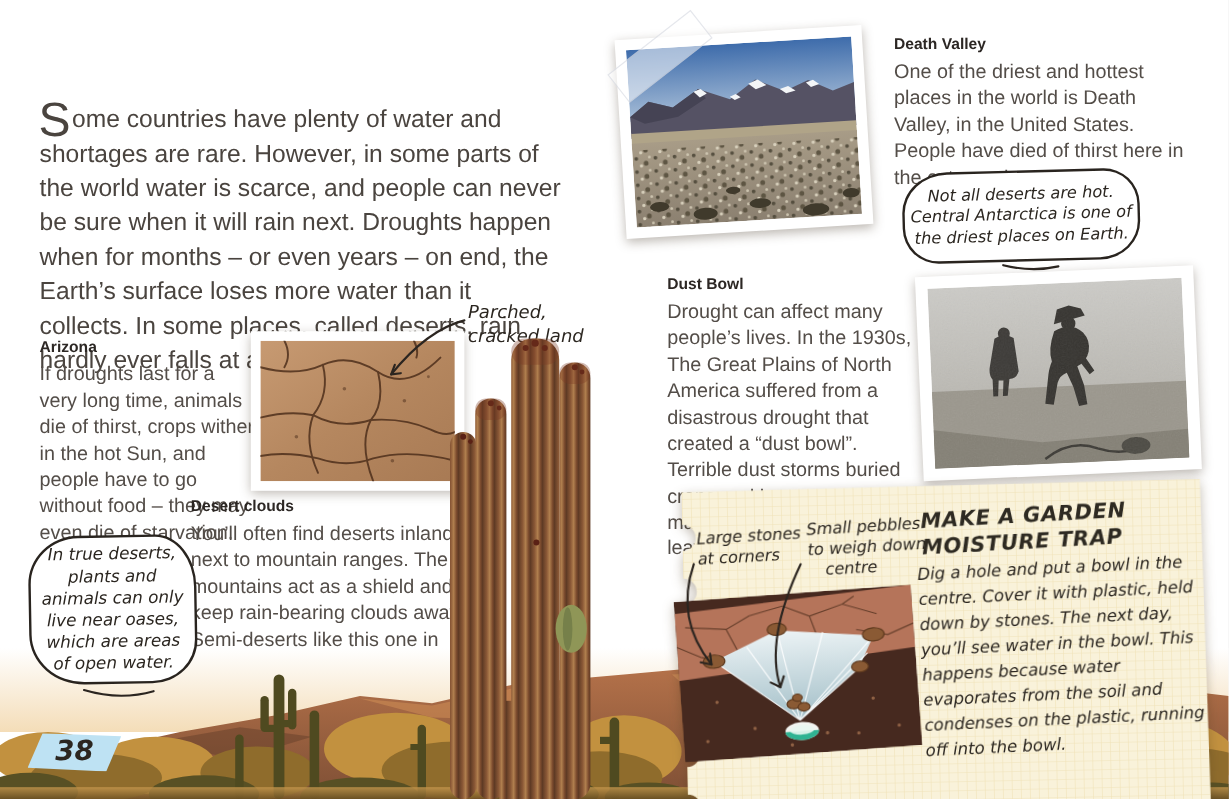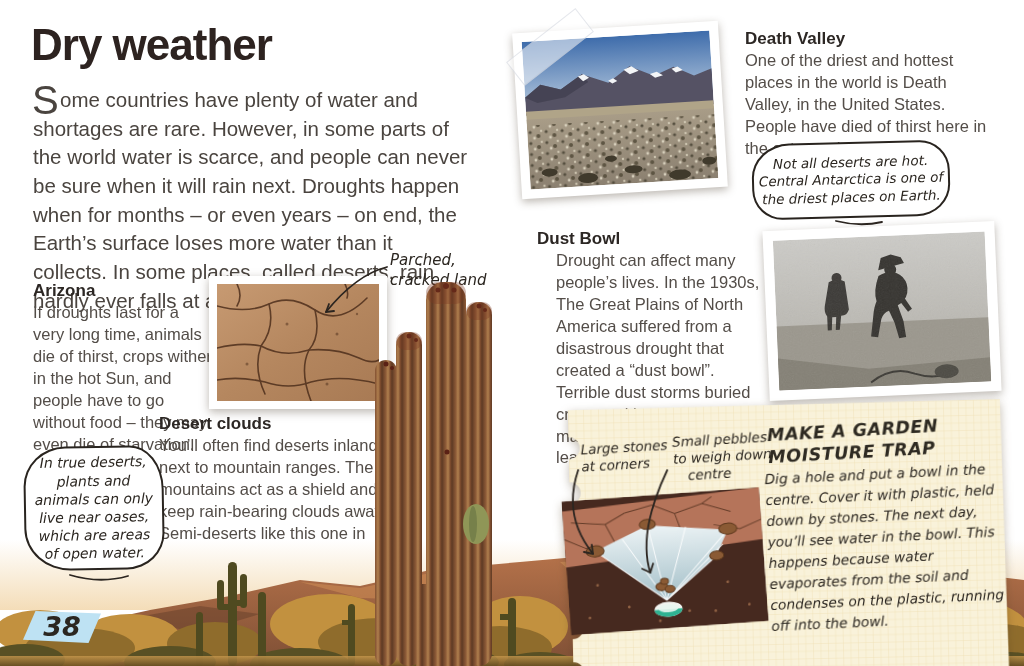--- a/index.html
+++ b/index.html
@@ -14,21 +14,21 @@
     letter-spacing:-1px; color:#2d2320; font-family:"Liberation Sans",sans-serif;
   }
   .intro {
     position:absolute; left:33px; top:86px; width:436px; font-size:20.5px;
     line-height:1.4; color:#4a443f; text-indent:27px;
   }
   .dropcap {
     position:absolute; left:32px; top:80px; font-size:40px; line-height:1;
     color:#4a443f; font-weight:400;
   }
-  .h2 { position:absolute; font-size:17px; font-weight:700; color:#2c2724; }
+  .h2 { position:absolute; font-size:13px; font-weight:700; color:#2c2724; }
   .body { position:absolute; font-size:16.5px; line-height:1.33; color:#534d48; }
   .hand {
     font-family:"DejaVu Sans", sans-serif; font-style:italic; color:#2b2620;
     font-size:15px; line-height:1.3;
   }
   
   .photo { position:absolute; background:#ffffff; box-shadow:0 3px 9px rgba(60,45,30,.35); }
   .photo svg { display:block; }
   #photo-cracked { left:209px; top:276px; padding:8px; }
   #photo-deathvalley { left:517px; top:27px; padding:9px; transform:rotate(-3.5deg); }
@@ -74,21 +74,21 @@
   }
   #illus-trap { position:absolute; left:25px; top:88px; transform:rotate(-3deg); }
   
   #desert-strip { position:absolute; left:0; top:540px; width:1024px; height:126px; z-index:1; }
   #cactus { position:absolute; left:372px; top:274px; width:134px; height:392px; z-index:2; }
   
   #page-number {
     position:absolute; left:23px; top:611px; width:78px; height:32px; z-index:6;
     background:#bee2f3; clip-path:polygon(16% 0, 100% 8%, 84% 100%, 0 90%);
     display:flex; align-items:center; justify-content:center;
-    font-size:27px; font-weight:600;
+    font-size:23px; font-weight:600;
   }
   
   #arrows-overlay { position:absolute; left:0; top:0; width:1024px; height:666px; z-index:5; pointer-events:none; }
 </style>
 </head>
 <body>
 
 <div class="page">
 
   <div id="desert-strip">
@@ -184,21 +184,20 @@
         <circle cx="14" cy="90" r="2.5"></circle>
           <circle cx="20" cy="94" r="2"></circle>
         <circle cx="75" cy="178" r="2.5"></circle>
       </g>
       <rect x="54" y="8" width="40" height="22" rx="11" fill="#7a3a22" opacity=".35"></rect>
       <rect x="24" y="58" width="26" height="18" rx="9" fill="#7a3a22" opacity=".35"></rect>
       <rect x="94" y="28" width="26" height="18" rx="9" fill="#7a3a22" opacity=".35"></rect>
     </svg>
   </div>
 
-  <h1 class="title">Dry weather</h1>
   <span class="dropcap">S</span>
   <p class="intro">ome countries have plenty of water and shortages are rare. However, in some parts of the world water is scarce, and people can never be sure when it will rain next. Droughts happen when for months – or even years – on end, the Earth’s surface loses more water than it collects. In some places, called deserts, rain hardly ever falls at all.</p>
 
   <h2 class="h2" style="left:33px; top:281px;">Arizona</h2>
   <p class="body" style="left:33px; top:302px; width:180px;">If droughts last for a very long time, animals die of thirst, crops wither in the hot Sun, and people have to go without food – they may even die of starvation.</p>
 
   <figure class="photo" id="photo-cracked">
     <svg width="162" height="117" viewBox="0 0 162 117">
       <defs>
         <linearGradient id="mud" x1="0" y1="0" x2="1" y2="1">
@@ -288,21 +287,21 @@
 
   <h2 class="h2" style="left:745px; top:29px;">Death Valley</h2>
   <p class="body" style="left:745px; top:50px; width:252px;">One of the driest and hottest places in the world is Death Valley, in the United States. People have died of thirst here in the extreme heat.</p>
 
   <div class="bubble hand" id="bubble-antarctica">
     <div>Not all deserts are hot.</div>
     <div>Central Antarctica is one of</div>
     <div>the driest places on Earth.</div>
   </div>
 
-  <h2 class="h2" style="left:537px; top:229px;">Dust Bowl</h2>
+  <h2 class="h2" style="left:556px; top:229px;">Dust Bowl</h2>
   <p class="body" style="left:556px; top:250px; width:208px;">Drought can affect many people’s lives. In the 1930s, The Great Plains of North America suffered from a disastrous drought that created a “dust bowl”. Terrible dust storms buried crops and houses, and many people were forced to leave their homes.</p>
 
   <figure class="photo" id="photo-dustbowl">
     <svg width="212" height="150" viewBox="0 0 212 150">
       <defs>
         <linearGradient id="dust" x1="0" y1="0" x2="0" y2="1">
           <stop offset="0" stop-color="#cccbc7"></stop>
             <stop offset=".55" stop-color="#bcbab4"></stop>
             <stop offset="1" stop-color="#a5a199"></stop>
         </linearGradient>

